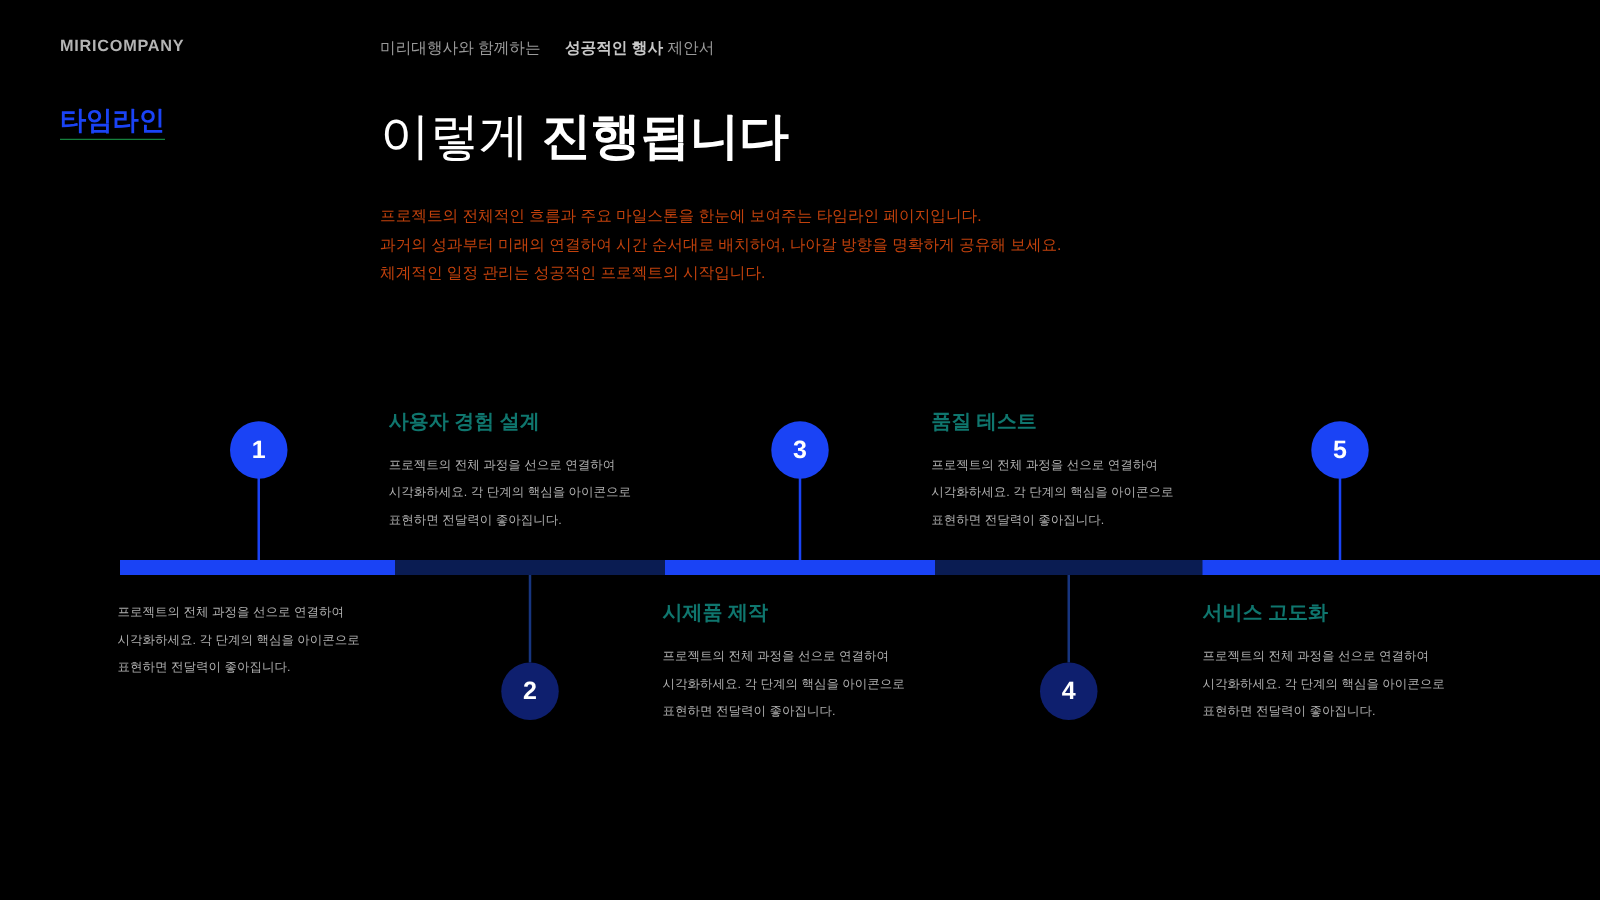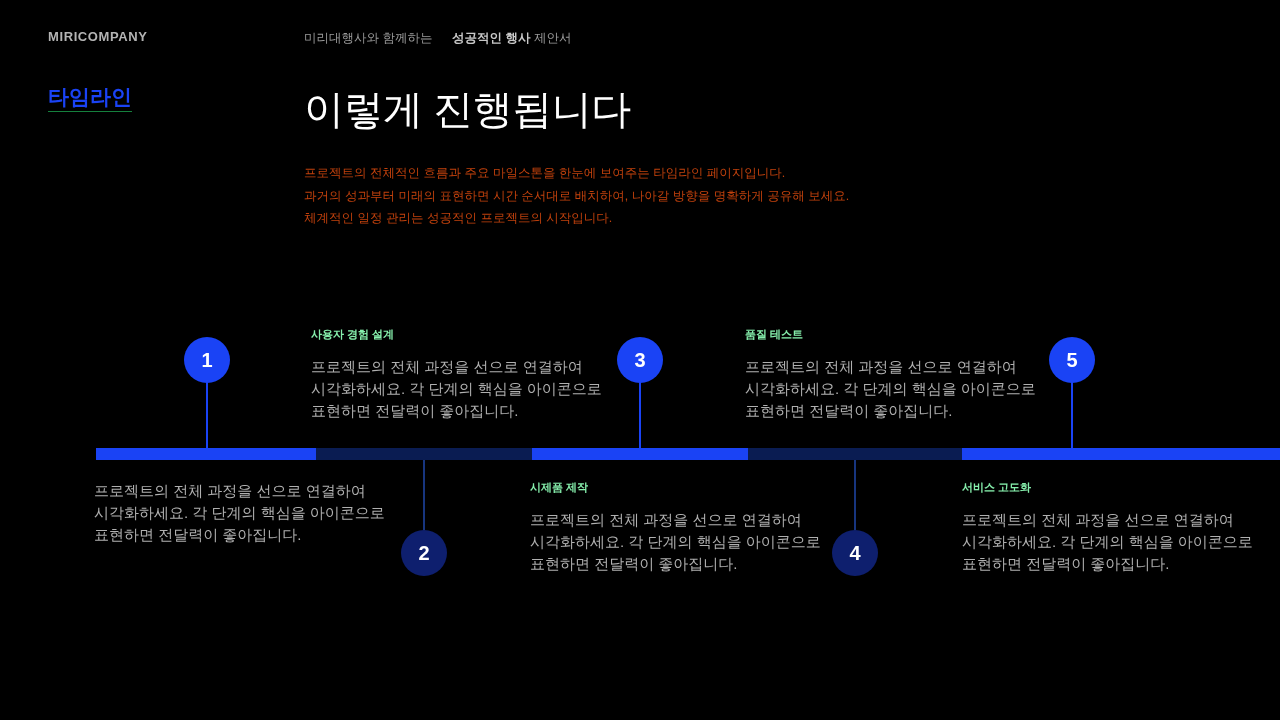--- a/index.html
+++ b/index.html
@@ -44,21 +44,21 @@
 
   
   .title {
     position:absolute; left:304px; top:86px;
     font-size:40px; line-height:1.18;
     color:#ffffff;
     white-space:nowrap;
     letter-spacing:-0.5px;
   }
   .title .light { font-weight:300; }
-  .title .bold  { font-weight:normal;text-align:right; }
+  .title .bold  { font-weight:bold;text-align:right; }
 
   
   .desc {
     position:absolute; left:304px; top:162px;
     font-size:12.5px;
     line-height:22.5px;
     color:#c2410c;
     white-space:nowrap;
   }
   .desc div { white-space:nowrap; }
@@ -104,49 +104,49 @@
     line-height:1;
   }
   .node.on  { background:#1a43f5; }
   .node.off { background:#0e1f6e; }
 
   
   .step {
     position:absolute;
   }
   .step-title {
-    font-size:11px;
+    font-size:16px;
     font-weight:bold;
-    color:#86efac;
+    color:#0f766e;
     margin-bottom:14px;
     white-space:nowrap;
   }
   .step-body {
-    font-size:15px;
+    font-size:10px;
     line-height:22px;
     color:#b0b0b0;
   }
   .step-body div { white-space:nowrap; }
 </style>
 </head>
 <body>
 
 <div class="slide">
 
   <div class="brand">MIRICOMPANY</div>
 
   <div class="doc-line"><span>미리대행사와 함께하는 </span><b>성공적인 행사</b><span> 제안서</span></div>
 
   <div class="section-label">타임라인</div>
 
   <div class="title"><span class="light">이렇게 </span><span class="bold">진행됩니다</span></div>
 
   <div class="desc">
     <div>프로젝트의 전체적인 흐름과 주요 마일스톤을 한눈에 보여주는 타임라인 페이지입니다.</div>
-    <div>과거의 성과부터 미래의 표현하면 시간 순서대로 배치하여, 나아갈 방향을 명확하게 공유해 보세요.</div>
+    <div>과거의 성과부터 미래의 연결하여 시간 순서대로 배치하여, 나아갈 방향을 명확하게 공유해 보세요.</div>
     <div>체계적인 일정 관리는 성공적인 프로젝트의 시작입니다.</div>
   </div>
 
   <div class="timeline">
 
     <div class="bar full"></div>
 
     <div class="bar-seg" style="left:96px;  width:220px;"></div>
     <div class="bar-seg" style="left:532px; width:216px;"></div>
     <div class="bar-seg" style="left:962px; width:318px;"></div>

